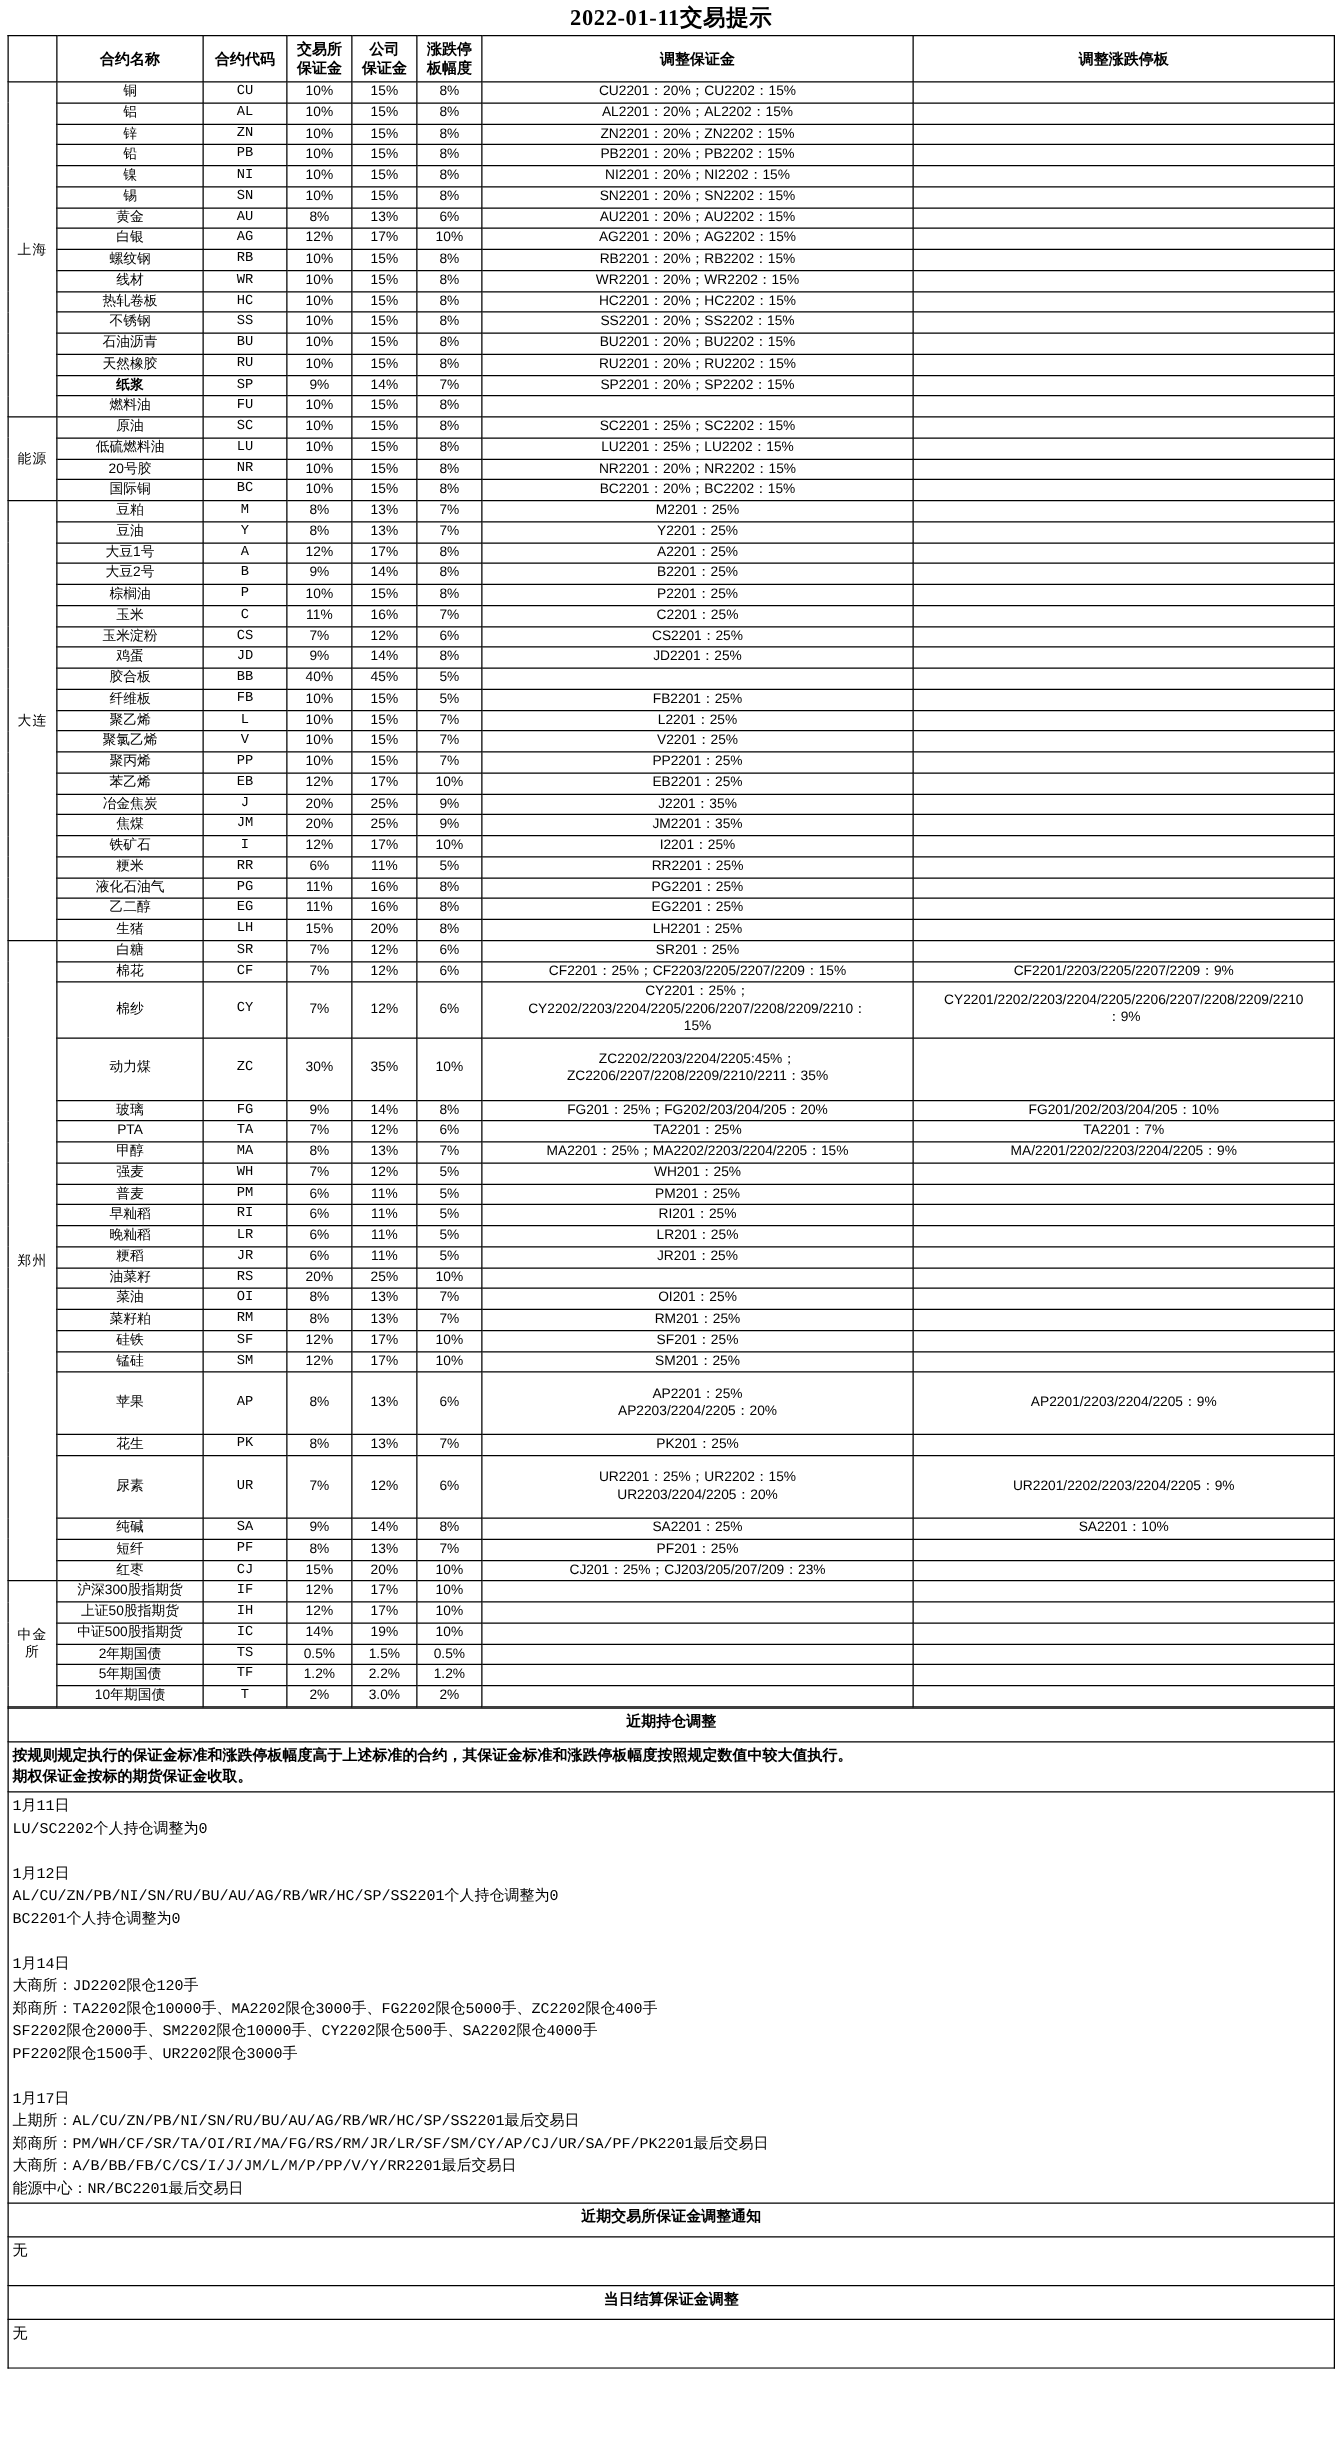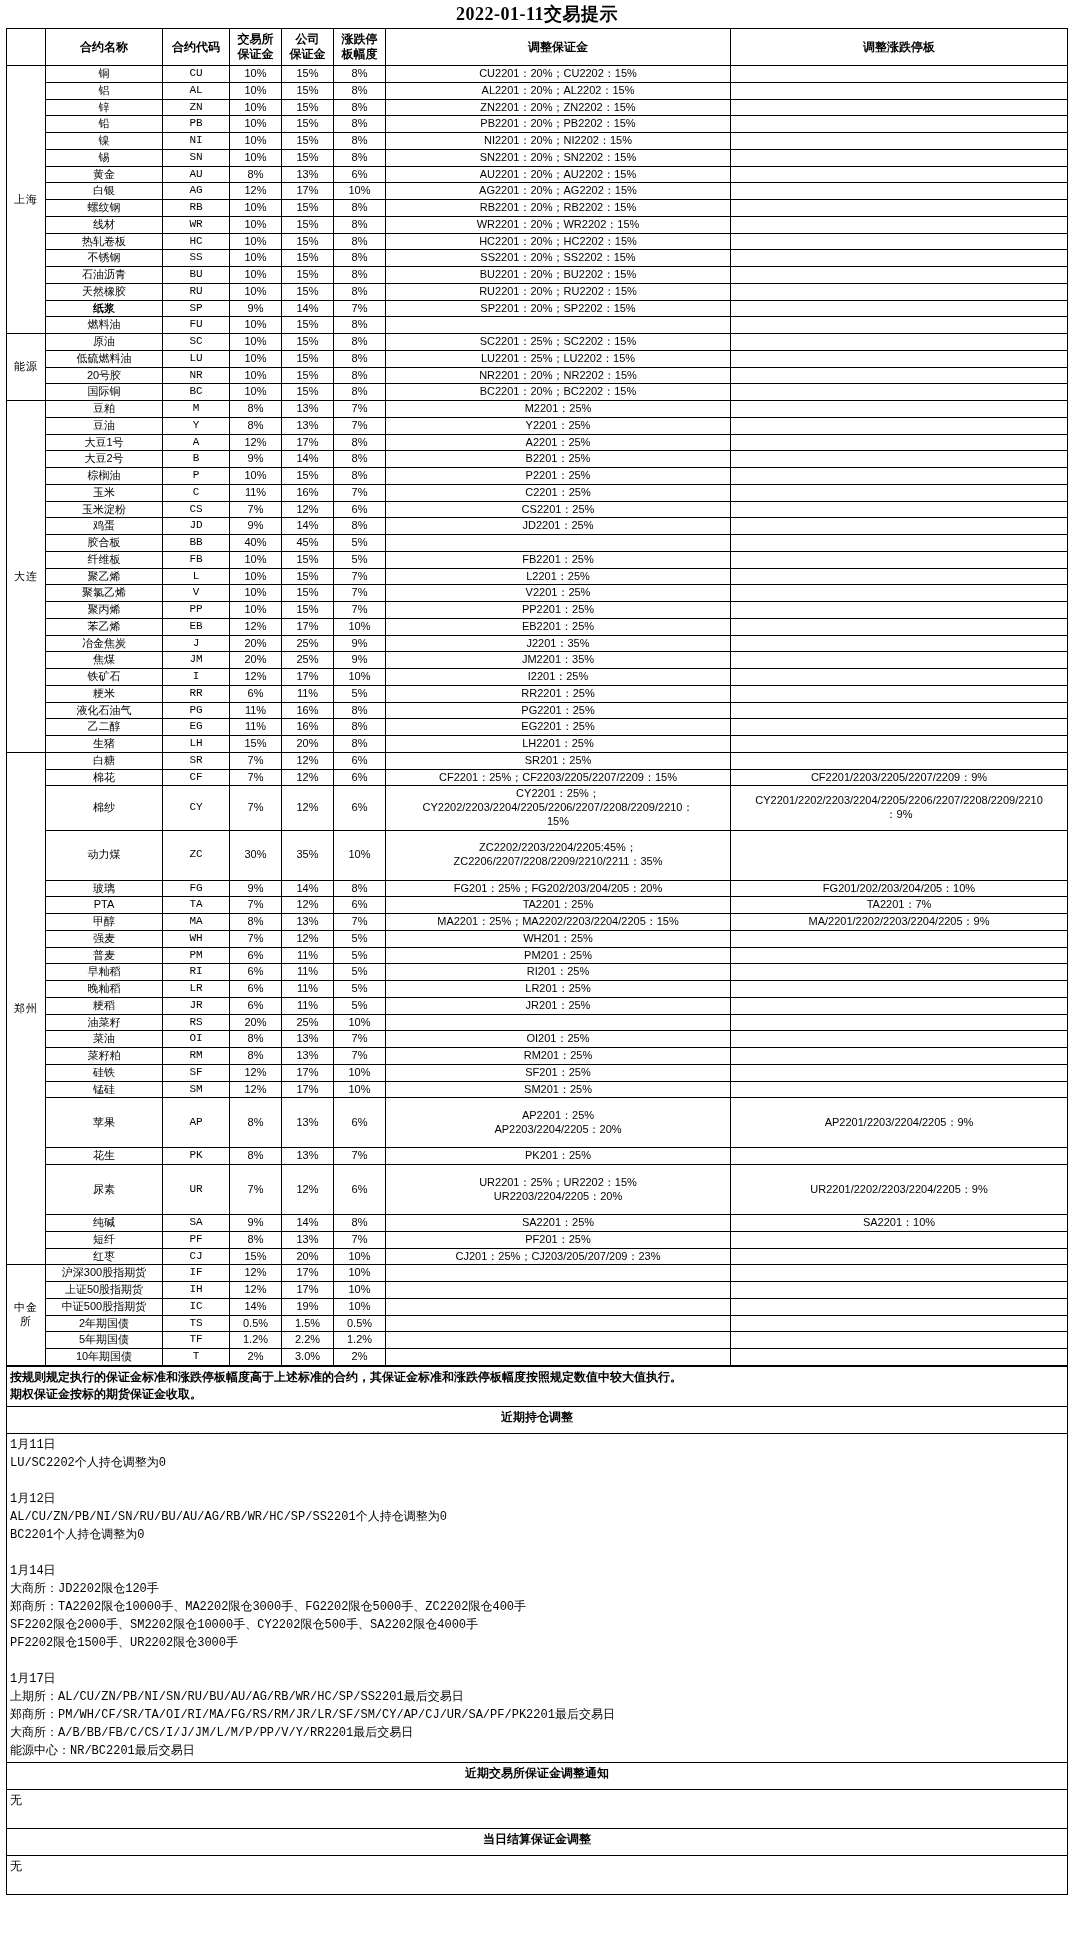--- a/index.html
+++ b/index.html
@@ -758,25 +758,25 @@
           <td class="pct" style="white-space: pre-line;">2%</td>
           <td class="adj" style="white-space: pre-line;"></td>
           <td class="limit" style="white-space: pre-line;"></td>
         </tr>
       </tbody>
   </table>
 
   <table class="notes">
     <tbody id="notes-body">
         <tr>
+          <td class="sec-head">近期持仓调整</td>
+        </tr>
+        <tr>
           <td class="rule-box" style="white-space: pre-line;">按规则规定执行的保证金标准和涨跌停板幅度高于上述标准的合约，其保证金标准和涨跌停板幅度按照规定数值中较大值执行。
 期权保证金按标的期货保证金收取。</td>
-        </tr>
-        <tr>
-          <td class="sec-head">近期持仓调整</td>
         </tr>
         <tr>
           <td class="body-text">1月11日
 LU/SC2202个人持仓调整为0
 
 1月12日
 AL/CU/ZN/PB/NI/SN/RU/BU/AU/AG/RB/WR/HC/SP/SS2201个人持仓调整为0
 BC2201个人持仓调整为0
 
 1月14日

